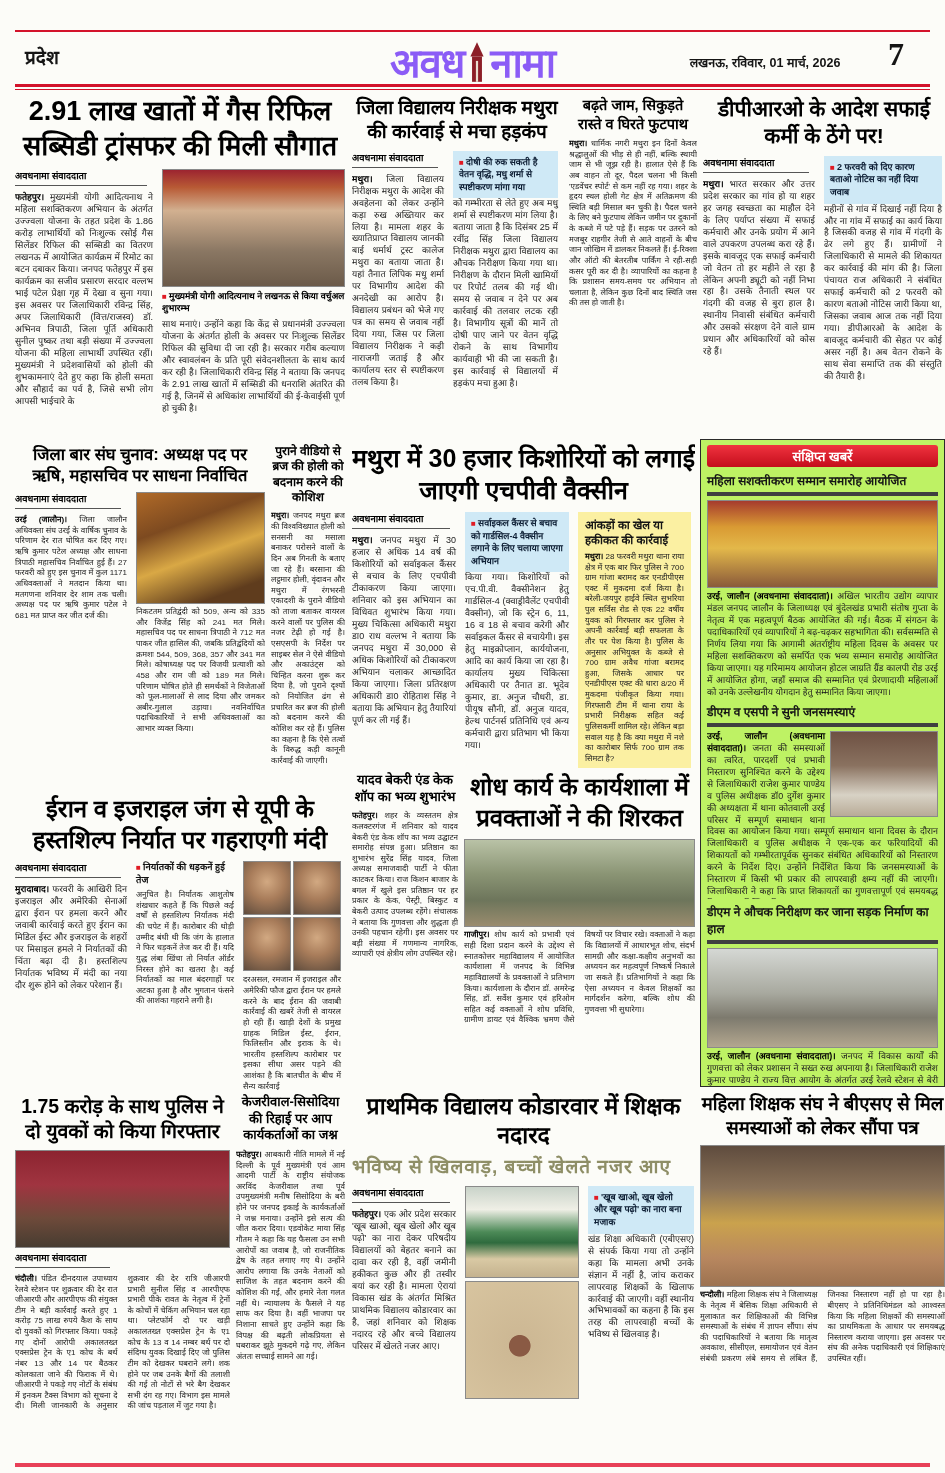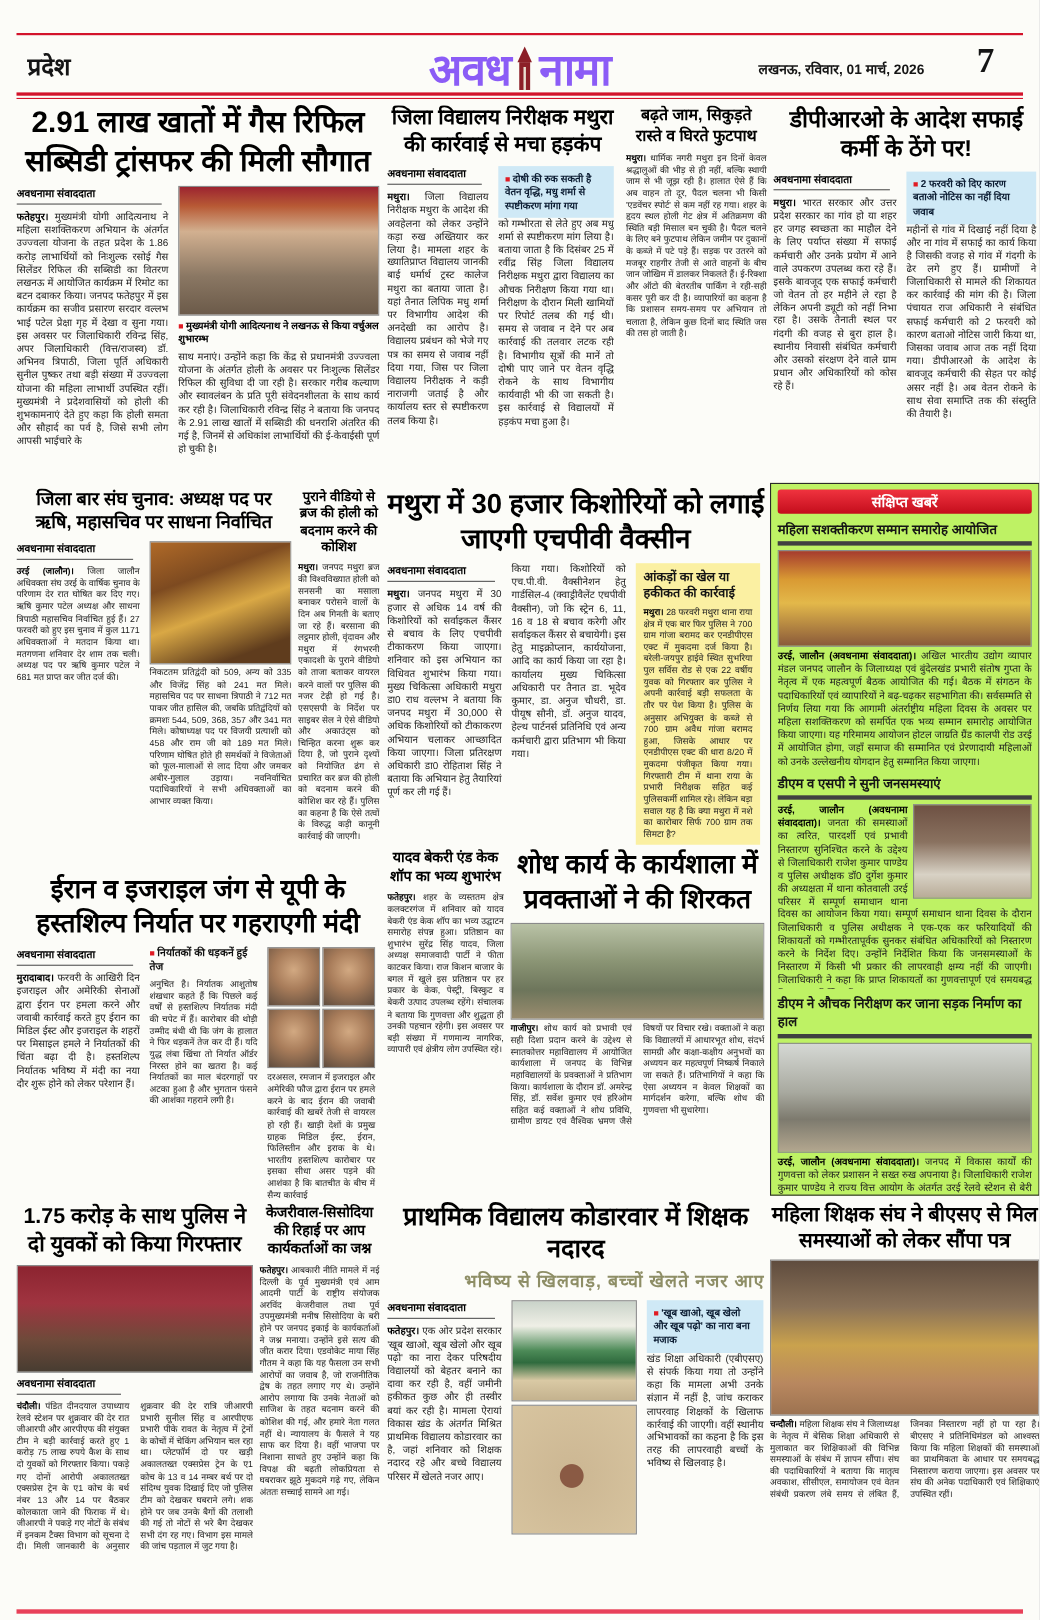--- a/index.html
+++ b/index.html
@@ -34,21 +34,21 @@
   .ph-child{height:118px;background:radial-gradient(circle at 48% 55%,#8a5a44 0%,#8a5a44 12%,#cdb894 13%,#d8c5a0 100%);}
   .ph-letter{height:142px;background:linear-gradient(180deg,#5f4c3e 0%,#8a7258 30%,#caa24d 55%,#b8875f 80%,#9c7250 100%);}
   .grid4{display:grid;grid-template-columns:1fr 1fr;gap:2px;margin-bottom:4px;}
   .p4{height:52px;border:1px solid #8a8a8a;background:radial-gradient(circle at 50% 38%,#d2a982 0%,#a87c5a 45%,#5f4c3d 100%);}
   
   .rule{position:absolute;left:15px;width:915px;background:#d3132b;}
   #rule-top{top:30px;height:2px;}
   #rule-mid1{top:84px;height:2.5px;}
   #rule-mid2{top:89px;height:1px;}
   #rule-bottom{top:1463px;height:4px;background:#e84058;}
-  #section-label{position:absolute;left:25px;top:44px;font-size:22px;font-weight:bold;}
+  #section-label{position:absolute;left:25px;top:44px;font-size:19px;font-weight:bold;}
   #logo{position:absolute;left:0;right:0;top:34px;display:flex;justify-content:center;align-items:center;gap:2px;}
   #logo .logo-txt{font-size:40px;font-weight:900;color:#8b5cf6;letter-spacing:-1px;}
   #date-line{position:absolute;left:660px;top:54px;width:210px;text-align:center;font-size:12.5px;font-weight:bold;}
   #page-number{position:absolute;left:888px;top:36px;font-size:32px;font-weight:bold;font-family:"Liberation Serif",serif;}
   
   #a1{left:15px;top:94px;width:330px;height:348px;}
   #a1 .hl{font-size:27px;}
   #a2{left:352px;top:96px;width:210px;height:346px;}
   #a2 .hl{font-size:19px;}
   #a3{left:569px;top:96px;width:128px;height:346px;}
@@ -71,21 +71,21 @@
   #d2{left:352px;top:772px;width:106px;height:316px;}
   #d2 .hl{font-size:13px;}
   #d3{left:464px;top:772px;width:231px;height:316px;}
   #d3 .hl{font-size:24px;}
   #e1{left:15px;top:1094px;width:215px;height:368px;}
   #e1 .hl{font-size:19.5px;}
   #e2{left:236px;top:1094px;width:109px;height:368px;}
   #e2 .hl{font-size:13px;}
   #e3{left:352px;top:1092px;width:343px;height:370px;}
   #e3 .hl{font-size:23px;margin-bottom:2px;}
-  #e3 .subtitle{font-size:16px;font-weight:bold;text-align:right;color:#8e8e66;letter-spacing:1px;margin:0 0 7px 0;}
+  #e3 .subtitle{font-size:19px;font-weight:bold;text-align:left;color:#8e8e66;letter-spacing:1px;margin:0 0 7px 0;}
   #e4{left:700px;top:1092px;width:245px;height:370px;}
   #e4 .hl{font-size:18.5px;}
 </style>
 </head>
 <body>
 
 <div class="page">
 
   <div id="rule-top" class="rule"></div>
   <div id="section-label">प्रदेश</div>
@@ -173,20 +173,21 @@
   </article>
 
   <article id="c1" class="art">
     <h1 class="hl">मथुरा में 30 हजार किशोरियों को लगाई जाएगी एचपीवी वैक्सीन</h1>
     <div class="row">
       <div style="width:104px;flex:none;">
         <div class="byline">अवधनामा संवाददाता</div>
         <p class="body"><b class="dl">मथुरा।</b> <span>जनपद मथुरा में 30 हजार से अधिक 14 वर्ष की किशोरियों को सर्वाइकल कैंसर से बचाव के लिए एचपीवी टीकाकरण किया जाएगा। शनिवार को इस अभियान का विधिवत शुभारंभ किया गया। मुख्य चिकित्सा अधिकारी मथुरा डा0 राध वल्लभ ने बताया कि जनपद मथुरा में 30,000 से अधिक किशोरियों को टीकाकरण अभियान चलाकर आच्छादित किया जाएगा। जिला प्रतिरक्षण अधिकारी डा0 रोहिताश सिंह ने बताया कि अभियान हेतु तैयारियां पूर्ण कर ली गई हैं।</span></p>
       </div>
       <div style="width:104px;flex:none;">
+        <div class="hl-box"><span>सर्वाइकल कैंसर से बचाव को गार्डसिल-4 वैक्सीन लगाने के लिए चलाया जाएगा अभियान</span></div>
         <p class="body"><span>किया गया। किशोरियों को एच.पी.वी. वैक्सीनेशन हेतु गार्डसिल-4 (क्वाड्रीवैलेंट एचपीवी वैक्सीन), जो कि स्ट्रेन 6, 11, 16 व 18 से बचाव करेगी और सर्वाइकल कैंसर से बचायेगी। इस हेतु माइक्रोप्लान, कार्ययोजना, आदि का कार्य किया जा रहा है। कार्यालय मुख्य चिकित्सा अधिकारी पर तैनात डा. भूदेव कुमार, डा. अनुज चौधरी, डा. पीयूष सौनी, डॉ. अनुज यादव, हेल्थ पार्टनर्स प्रतिनिधि एवं अन्य कर्मचारी द्वारा प्रतिभाग भी किया गया।</span></p>
       </div>
       <div class="yellow-box" style="width:113px;flex:none;box-sizing:border-box;height:100%;">
         <div class="yb-title">आंकड़ों का खेल या हकीकत की कार्रवाई</div>
         <p class="body small"><b class="dl">मथुरा।</b> <span>28 फरवरी मथुरा थाना राया क्षेत्र में एक बार फिर पुलिस ने 700 ग्राम गांजा बरामद कर एनडीपीएस एक्ट में मुकदमा दर्ज किया है। बरेली-जयपुर हाईवे स्थित सुभरिया पुल सर्विस रोड से एक 22 वर्षीय युवक को गिरफ्तार कर पुलिस ने अपनी कार्रवाई बड़ी सफलता के तौर पर पेश किया है। पुलिस के अनुसार अभियुक्त के कब्जे से 700 ग्राम अवैध गांजा बरामद हुआ, जिसके आधार पर एनडीपीएस एक्ट की धारा 8/20 में मुकदमा पंजीकृत किया गया। गिरफ्तारी टीम में थाना राया के प्रभारी निरीक्षक सहित कई पुलिसकर्मी शामिल रहे। लेकिन बड़ा सवाल यह है कि क्या मथुरा में नशे का कारोबार सिर्फ 700 ग्राम तक सिमटा है?</span></p>
       </div>
     </div>
   </article>
 
   <section id="sb">

